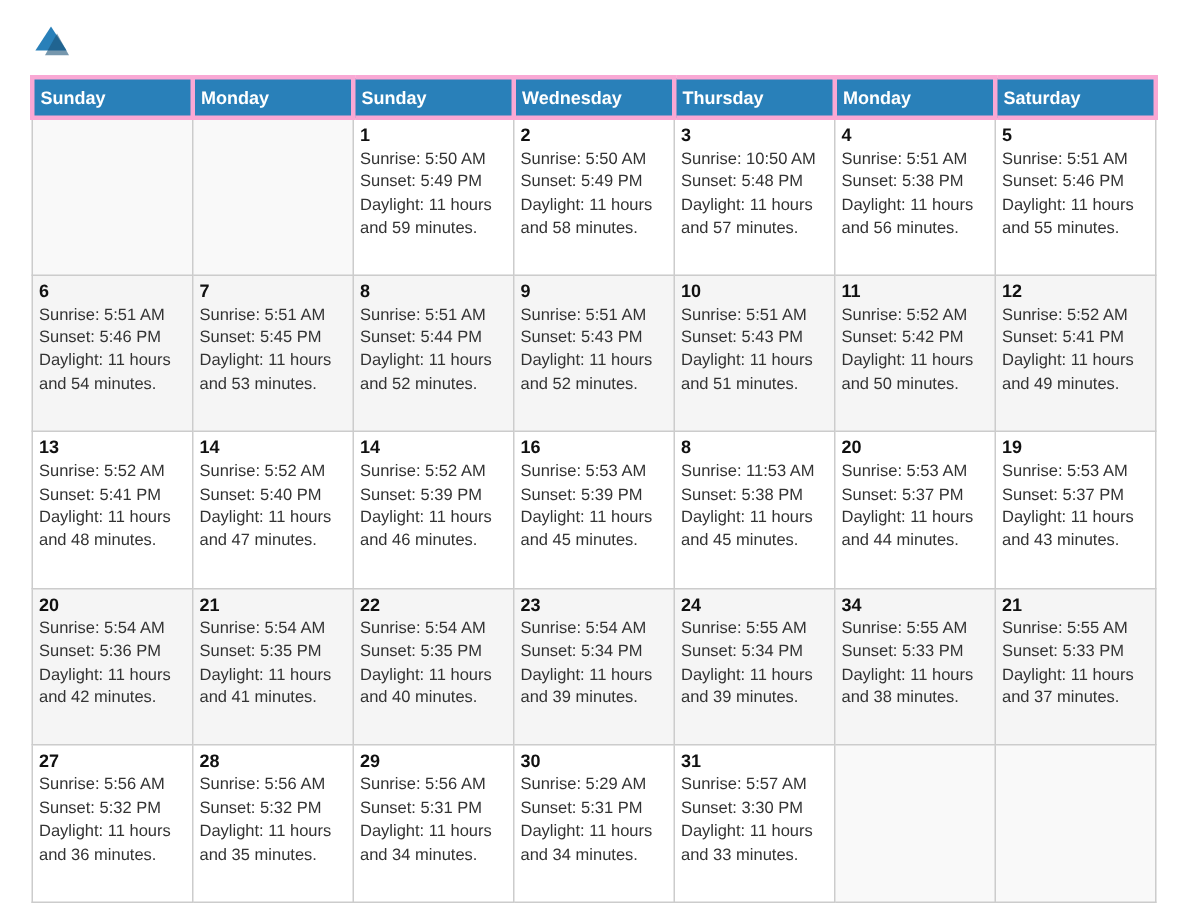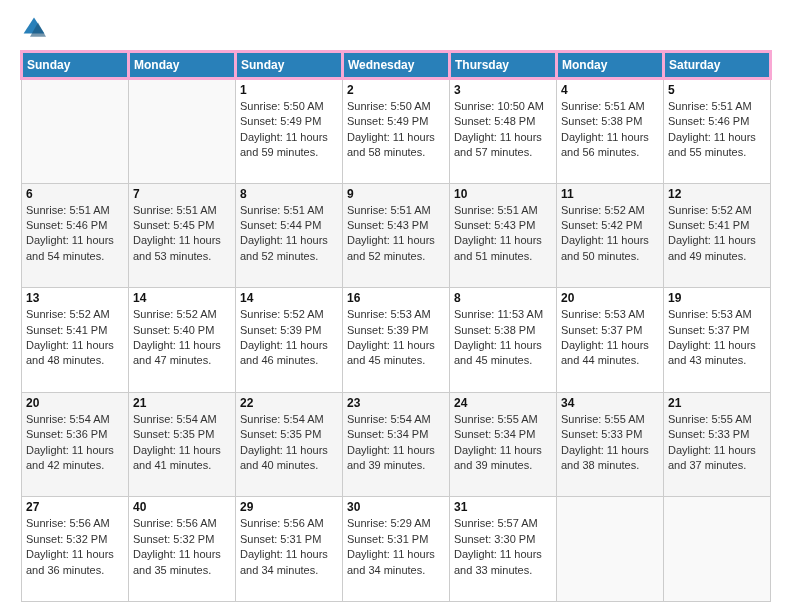--- a/index.html
+++ b/index.html
@@ -304,21 +304,21 @@
           </td>
         </tr>
         <tr>
           <td>
             <div class="day-number">27</div>
             <div class="day-info">Sunrise: 5:56 AM
 Sunset: 5:32 PM
 Daylight: 11 hours and 36 minutes.</div>
           </td>
           <td>
-            <div class="day-number">40</div>
+            <div class="day-number">28</div>
             <div class="day-info">Sunrise: 5:56 AM
 Sunset: 5:32 PM
 Daylight: 11 hours and 35 minutes.</div>
           </td>
           <td>
             <div class="day-number">29</div>
             <div class="day-info">Sunrise: 5:56 AM
 Sunset: 5:31 PM
 Daylight: 11 hours and 34 minutes.</div>
           </td>

